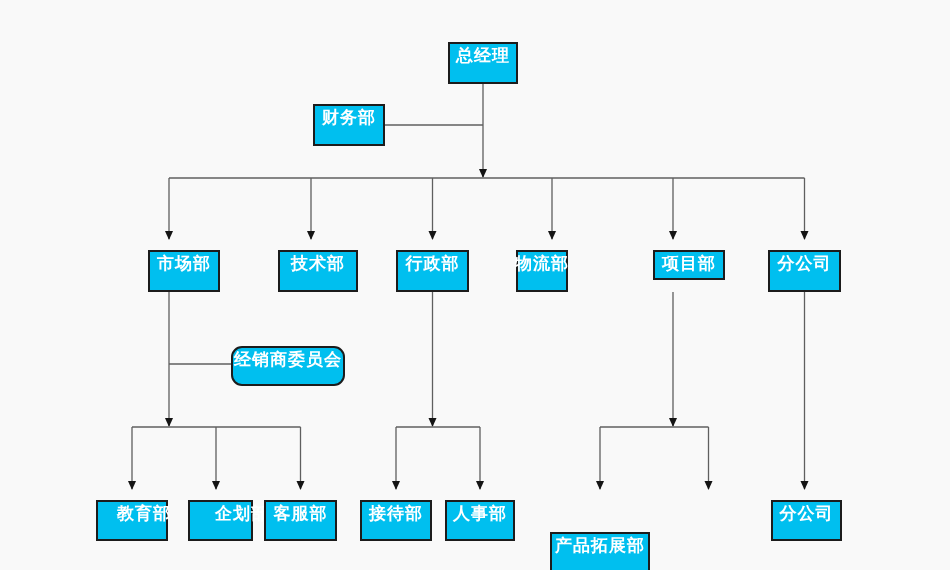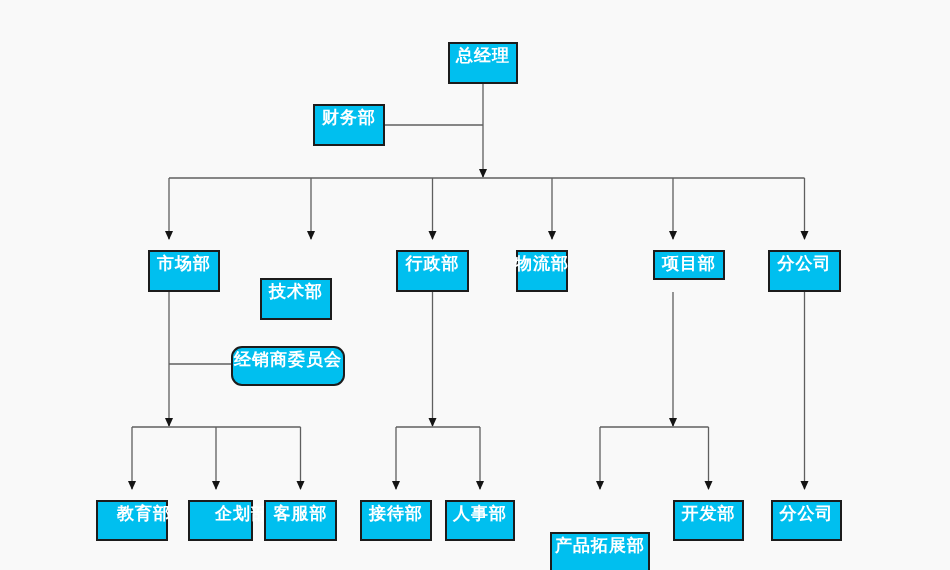--- a/index.html
+++ b/index.html
@@ -87,21 +87,21 @@
 
 <div class="org-node" style="left: 448px; top: 42px; width: 70px; height: 42px;">
       <span>总经理</span>
     </div>
     <div class="org-node" style="left: 313px; top: 104px; width: 72px; height: 42px;">
       <span>财务部</span>
     </div>
     <div class="org-node" style="left: 148px; top: 250px; width: 72px; height: 42px;">
       <span>市场部</span>
     </div>
-    <div class="org-node" style="left: 260px; top: 250px; width: 72px; height: 42px; margin-top: 28px;">
+    <div class="org-node" style="left: 278px; top: 250px; width: 80px; height: 42px;">
       <span>技术部</span>
     </div>
     <div class="org-node" style="left: 396px; top: 250px; width: 73px; height: 42px;">
       <span>行政部</span>
     </div>
     <div class="org-node" style="left: 516px; top: 250px; width: 52px; height: 42px;">
       <span>物流部</span>
     </div>
     <div class="org-node" style="left: 637px; top: 250px; width: 72px; height: 30px; margin-left: 16px;">
       <span>项目部</span>
@@ -123,19 +123,16 @@
     </div>
     <div class="org-node" style="left: 360px; top: 500px; width: 72px; height: 41px;">
       <span>接待部</span>
     </div>
     <div class="org-node" style="left: 445px; top: 500px; width: 70px; height: 41px;">
       <span>人事部</span>
     </div>
     <div class="org-node" style="left: 550px; top: 500px; width: 100px; height: 41px; margin-top: 32px;">
       <span>产品拓展部</span>
     </div>
-    <div class="org-node" style="left: 673px; top: 500px; width: 71px; height: 41px;">
-      <span>开发部</span>
-    </div>
     <div class="org-node" style="left: 771px; top: 500px; width: 71px; height: 41px;">
       <span>分公司</span>
     </div>
   </div>
 
 </body></html>

